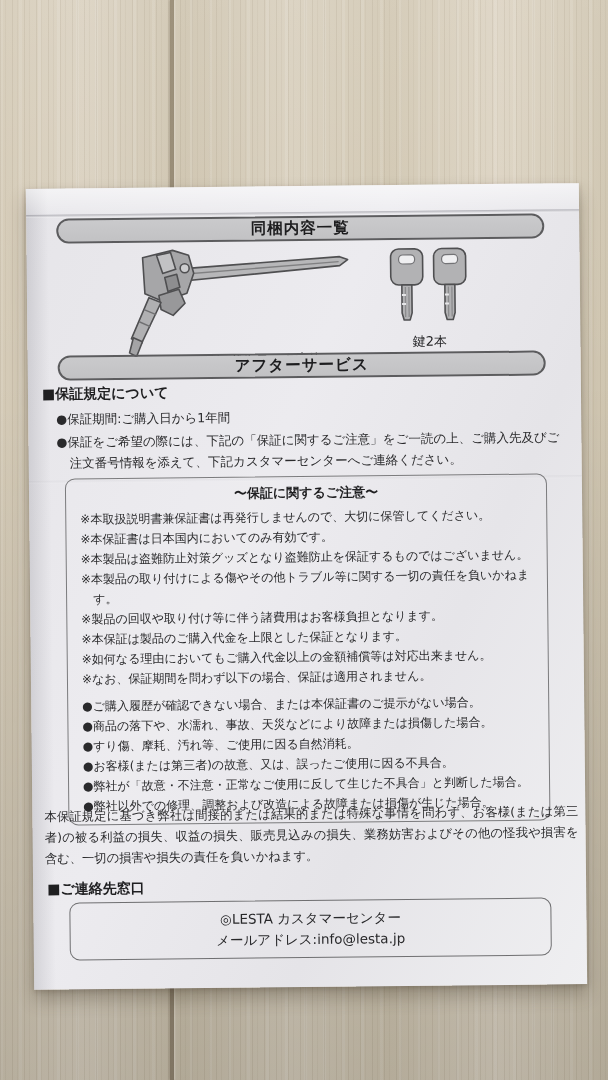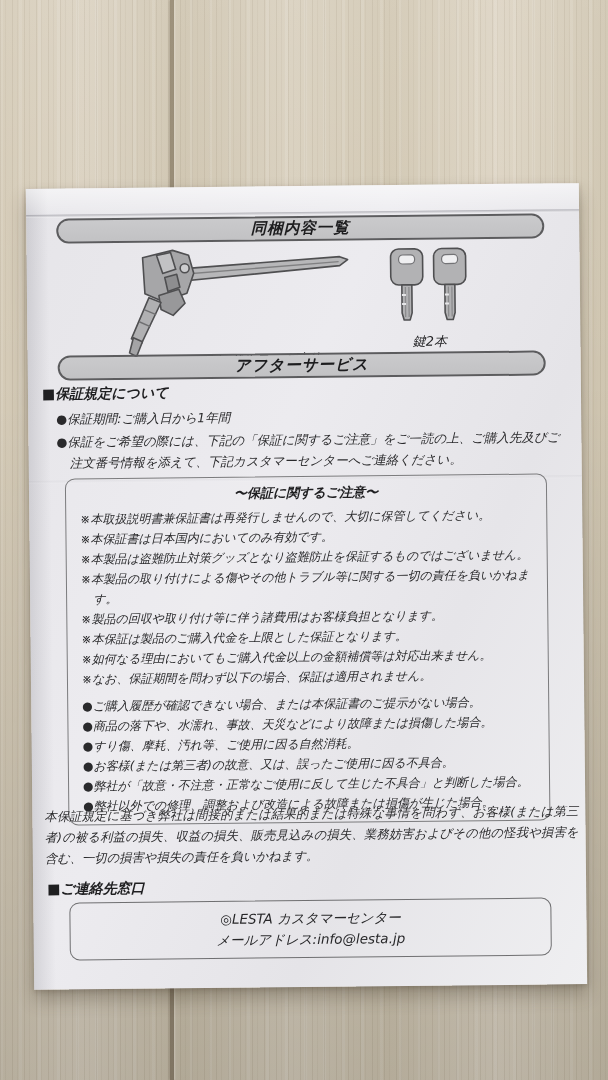--- a/index.html
+++ b/index.html
@@ -10,21 +10,20 @@
   }
 
   
   .scene {
     position: absolute; inset: 0;
     background:
       linear-gradient(180deg, rgba(255,255,255,0.10) 0%, rgba(0,0,0,0) 35%, rgba(0,0,0,0.14) 100%),
       repeating-linear-gradient(90deg, rgba(122,106,80,0.12) 0 1px, rgba(0,0,0,0) 1px 5px, rgba(122,106,80,0.07) 5px 6px, rgba(0,0,0,0) 6px 12px),
       repeating-linear-gradient(90deg, rgba(255,255,255,0.10) 0 3px, rgba(0,0,0,0) 3px 19px),
       linear-gradient(90deg, #d4cab6 0%, #dad1c0 14%, #cec4af 30%, #d8cfbd 48%, #d1c7b2 64%, #dcd3c2 82%, #cfc5b0 100%);
-    font-style: italic;
   }
   .wood-seam {
     position: absolute; top: 0; bottom: 0; left: 170px; width: 4px;
     background: linear-gradient(180deg, #8b7e67 0%, #776a55 55%, #6e6250 100%);
     opacity: 0.75;
     box-shadow: 1px 0 2px rgba(255,255,255,0.35), -1px 0 2px rgba(90,78,60,0.4);
   }
 
   
   .paper {

